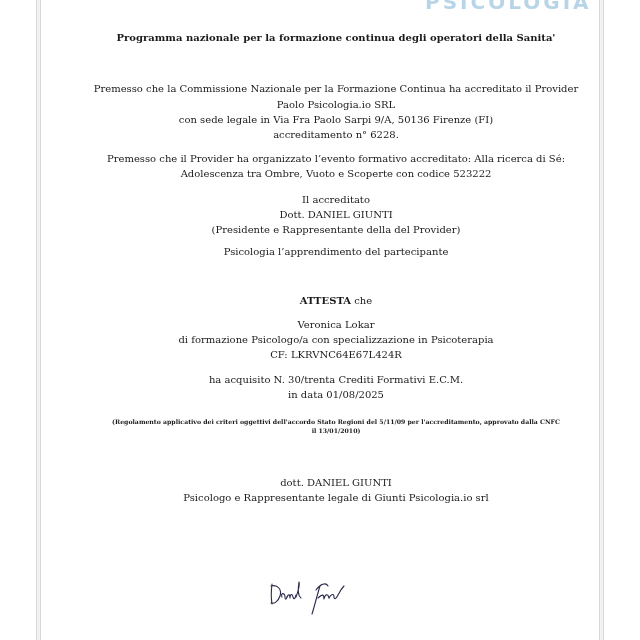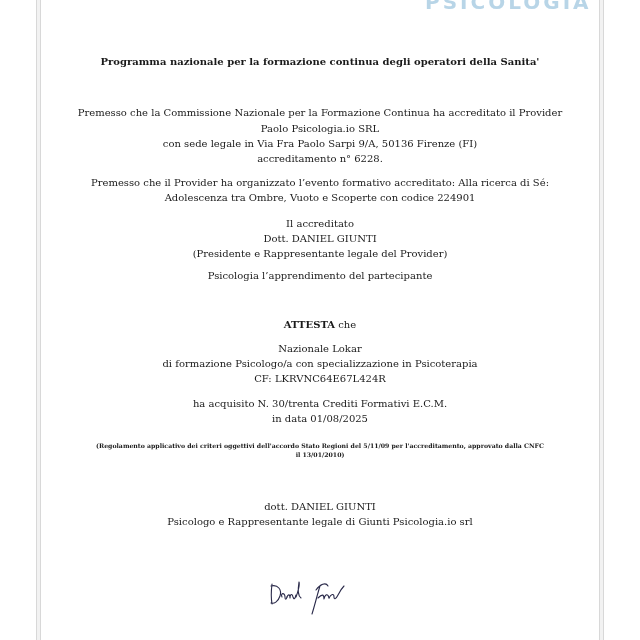--- a/index.html
+++ b/index.html
@@ -39,27 +39,26 @@
     }
     .content {
       position: absolute;
       left: 40px;
       width: 560px;
       top: 0;
       text-align: center;
     }
     .line {
       position: absolute;
-      left: 0;
+      left: 16px;
       width: 560px;
       text-align: center;
       font-size: 10px;
       line-height: 14px;
       white-space: nowrap;
-      margin-top: 24px;
     }
     .title {
       font-weight: bold;
       font-size: 10px;
     }
     .small-bold {
       font-weight: bold;
       font-size: 6.2px;
       line-height: 9px;
     }
@@ -79,30 +78,30 @@
 
 <div class="content">
   <div class="line title" style="top:31px">Programma nazionale per la formazione continua degli operatori della Sanita'</div>
 
   <div class="line" style="top:82px">Premesso che la Commissione Nazionale per la Formazione Continua ha accreditato il Provider</div>
   <div class="line" style="top:98px">Paolo Psicologia.io SRL</div>
   <div class="line" style="top:113px">con sede legale in Via Fra Paolo Sarpi 9/A, 50136 Firenze (FI)</div>
   <div class="line" style="top:128px">accreditamento n° 6228.</div>
 
   <div class="line" style="top:152px">Premesso che il Provider ha organizzato l’evento formativo accreditato: Alla ricerca di Sé:</div>
-  <div class="line" style="top:167px">Adolescenza tra Ombre, Vuoto e Scoperte con codice 224901</div>
+  <div class="line" style="top:167px">Adolescenza tra Ombre, Vuoto e Scoperte con codice 523222</div>
 
   <div class="line" style="top:193px">Il accreditato</div>
   <div class="line" style="top:208px">Dott. DANIEL GIUNTI</div>
-  <div class="line" style="top:223px">(Presidente e Rappresentante legale del Provider)</div>
+  <div class="line" style="top:223px">(Presidente e Rappresentante della del Provider)</div>
   <div class="line" style="top:245px">Psicologia l’apprendimento del partecipante</div>
 
   <div class="line" style="top:294px"><b>ATTESTA</b><span> che</span></div>
 
-  <div class="line" style="top:318px">Nazionale Lokar</div>
+  <div class="line" style="top:318px">Veronica Lokar</div>
   <div class="line" style="top:333px">di formazione Psicologo/a con specializzazione in Psicoterapia</div>
   <div class="line" style="top:348px">CF: LKRVNC64E67L424R</div>
 
   <div class="line" style="top:373px">ha acquisito N. 30/trenta Crediti Formativi E.C.M.</div>
   <div class="line" style="top:388px">in data 01/08/2025</div>
 
   <div class="line small-bold" style="top:417px">(Regolamento applicativo dei criteri oggettivi dell'accordo Stato Regioni del 5/11/09 per l'accreditamento, approvato dalla CNFC</div>
   <div class="line small-bold" style="top:426px">il 13/01/2010)</div>
 
   <div class="line" style="top:476px">dott. DANIEL GIUNTI</div>

